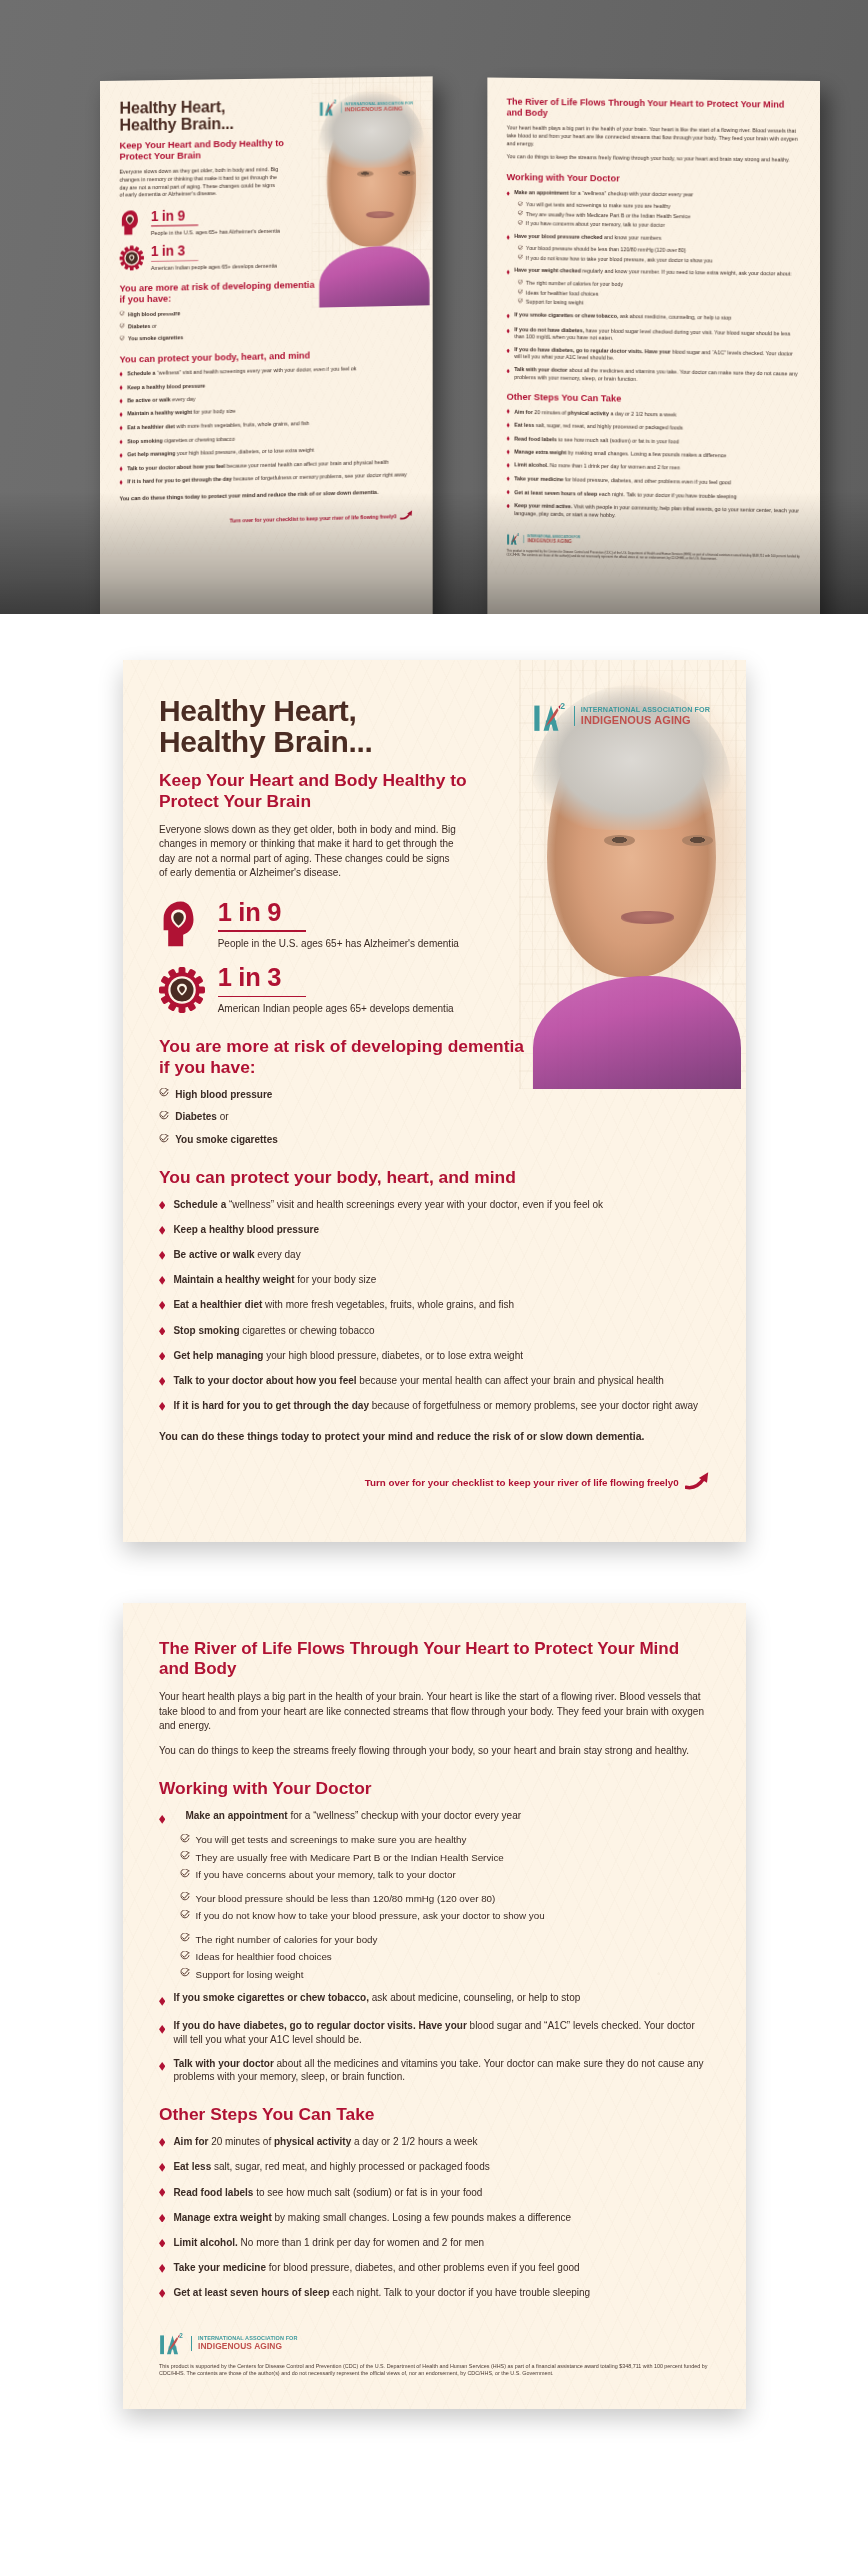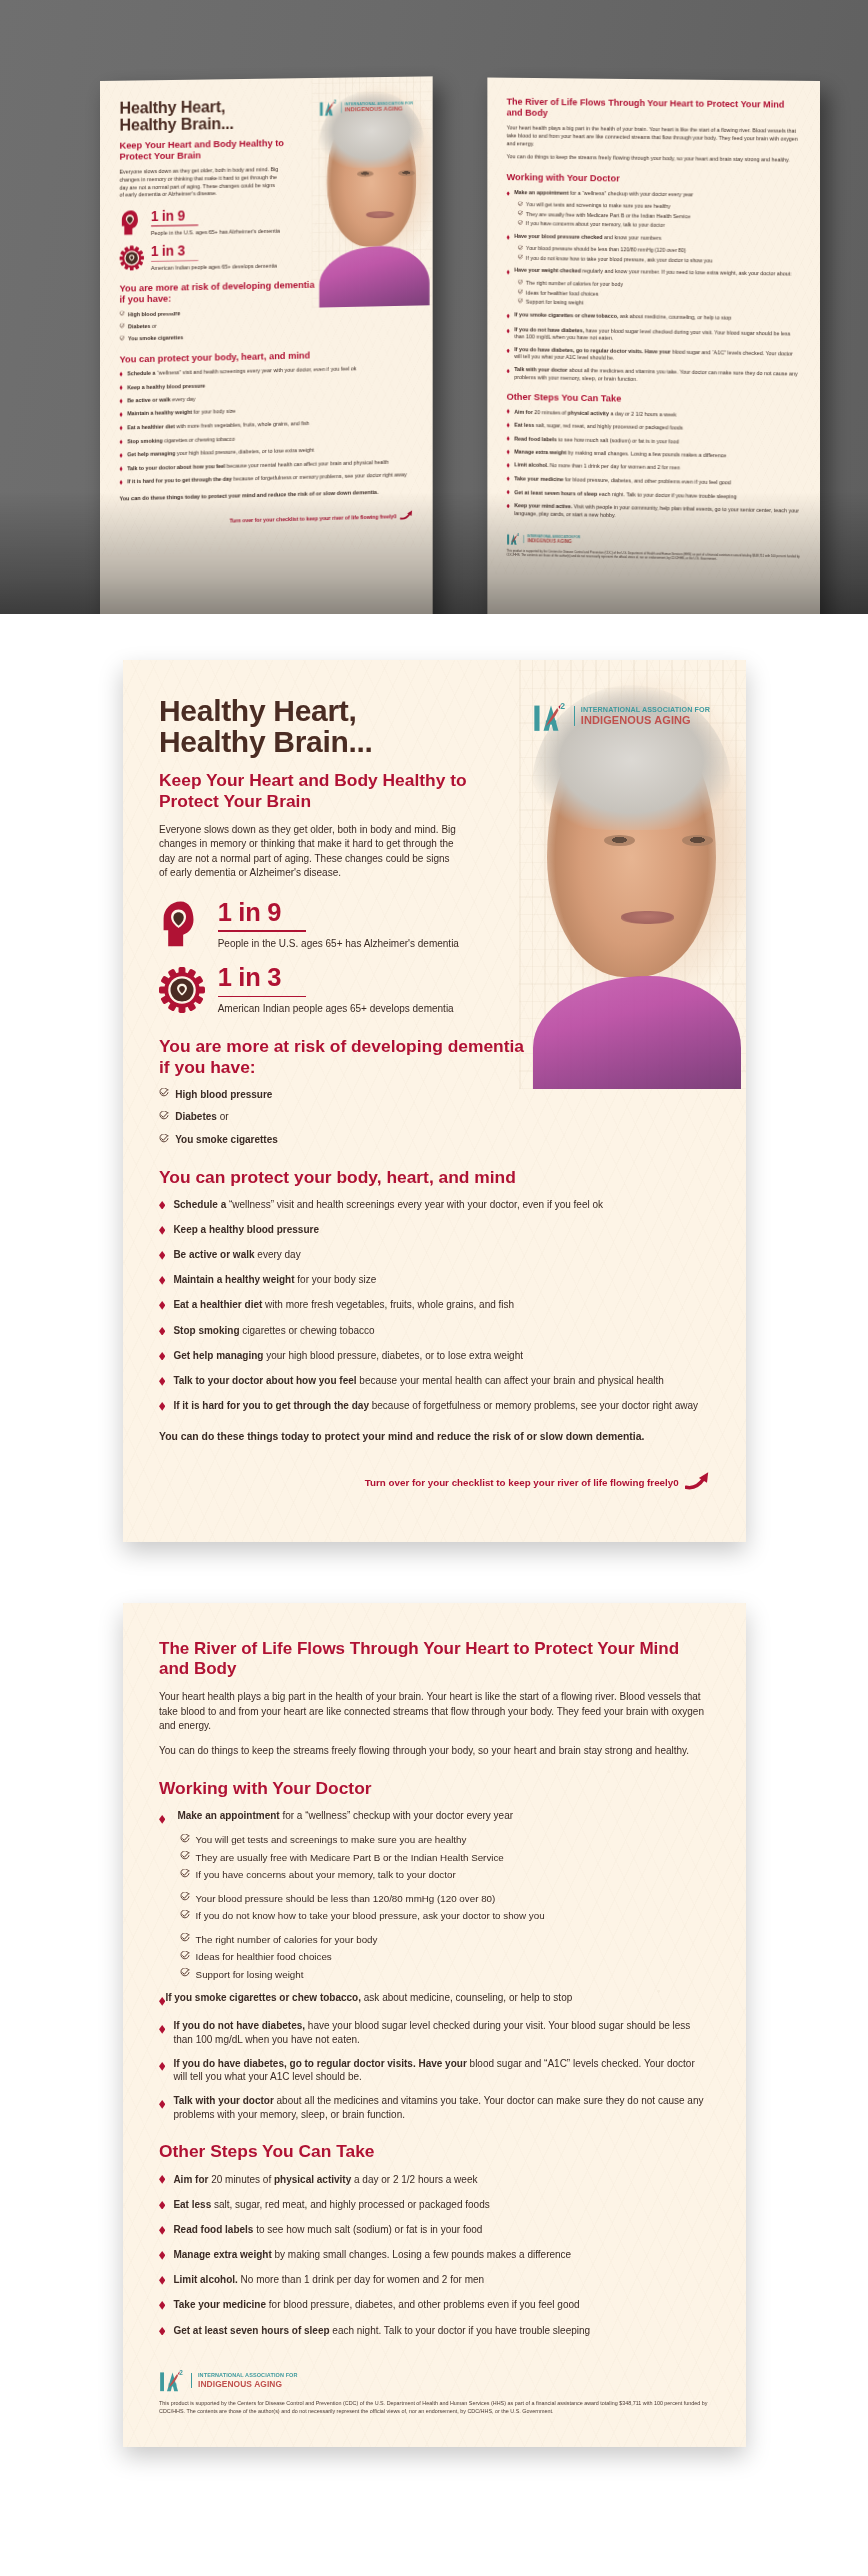--- a/index.html
+++ b/index.html
@@ -742,21 +742,21 @@
   <div class="page p2" id="page2">
     <div class="pattern"></div>
     <div class="pad">
       <div class="h2 p2" style="margin-top:0;font-size:17px;">The River of Life Flows Through Your Heart to Protect Your Mind and Body</div>
       <div class="body-para">Your heart health plays a big part in the health of your brain. Your heart is like the start of a flowing river. Blood vessels that take blood to and from your heart are like connected streams that flow through your body. They feed your brain with oxygen and energy.</div>
       <div class="body-para">You can do things to keep the streams freely flowing through your body, so your heart and brain stay strong and healthy.</div>
 
       <div class="h2 p2">Working with Your Doctor</div>
       <ul class="dia" id="doctor-list">
   <li style="display:block">
-    <div style="display:flex;gap:12px;align-items:flex-start">
+    <div style="display:flex;gap:20px;align-items:flex-start">
       <span style="margin-top:2.9px"><svg class="d" width="6.4" height="8.7" viewBox="0 0 11 15" aria-hidden="true">
   <path d="M5.5 0 L11 7.5 L5.5 15 L0 7.5 Z" fill="#b01234"></path>
 </svg></span>
       <span><b>Make an appointment</b> for a “wellness” checkup with your doctor every year</span>
     </div>
     <ul class="sub-chk" style="margin-left:21px">
               <li>
         <span><svg class="g" width="9.8" height="9.8" viewBox="0 0 17 17" aria-hidden="true">
   <path d="M15 3.5A7 7 0 1 0 15.6 8" stroke="#4a2c23" stroke-width="1.5" fill="none" stroke-linecap="round"></path>
   <path d="M4.5 8.2 L7.4 11 L15.4 2.6" stroke="#4a2c23" stroke-width="1.7" fill="none" stroke-linecap="round" stroke-linejoin="round"></path>
@@ -816,34 +816,25 @@
               <li>
         <span><svg class="g" width="9.8" height="9.8" viewBox="0 0 17 17" aria-hidden="true">
   <path d="M15 3.5A7 7 0 1 0 15.6 8" stroke="#4a2c23" stroke-width="1.5" fill="none" stroke-linecap="round"></path>
   <path d="M4.5 8.2 L7.4 11 L15.4 2.6" stroke="#4a2c23" stroke-width="1.7" fill="none" stroke-linecap="round" stroke-linejoin="round"></path>
 </svg></span>
         <span>Support for losing weight</span>
               </li>
             </ul>
   </li>
   <li style="display:block">
-    <div style="display:flex;align-items:flex-start">
+    <div style="display:flex;gap:8px;align-items:flex-start">
       <span style="margin-top:2.9px"><svg class="d" width="6.4" height="8.7" viewBox="0 0 11 15" aria-hidden="true">
   <path d="M5.5 0 L11 7.5 L5.5 15 L0 7.5 Z" fill="#b01234"></path>
 </svg></span>
       <span><b>If you smoke cigarettes or chew tobacco,</b> ask about medicine, counseling, or help to stop</span>
-    </div>
-
-  </li>
-  <li style="display:block">
-    <div style="display:flex;gap:8px;align-items:flex-start">
-      <span style="margin-top:2.9px"><svg class="d" width="6.4" height="8.7" viewBox="0 0 11 15" aria-hidden="true">
-  <path d="M5.5 0 L11 7.5 L5.5 15 L0 7.5 Z" fill="#b01234"></path>
-</svg></span>
-      <span><b>If you do not have diabetes,</b> have your blood sugar level checked during your visit. Your blood sugar should be less than 100 mg/dL when you have not eaten.</span>
     </div>
 
   </li>
   <li style="display:block">
     <div style="display:flex;gap:8px;align-items:flex-start">
       <span style="margin-top:2.9px"><svg class="d" width="6.4" height="8.7" viewBox="0 0 11 15" aria-hidden="true">
   <path d="M5.5 0 L11 7.5 L5.5 15 L0 7.5 Z" fill="#b01234"></path>
 </svg></span>
       <span><b>If you do have diabetes, go to regular doctor visits. Have your</b> blood sugar and “A1C” levels checked. Your doctor will tell you what your A1C level should be.</span>
     </div>

